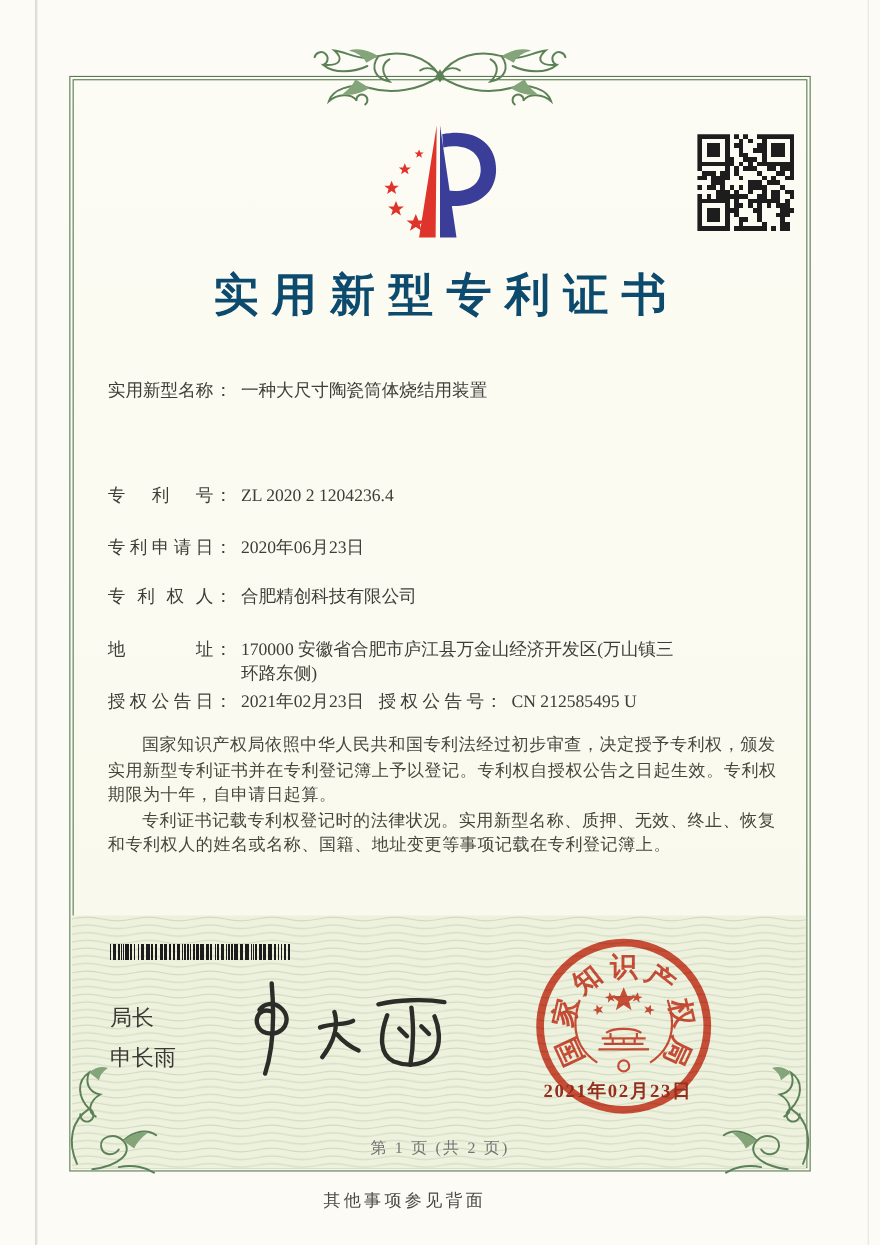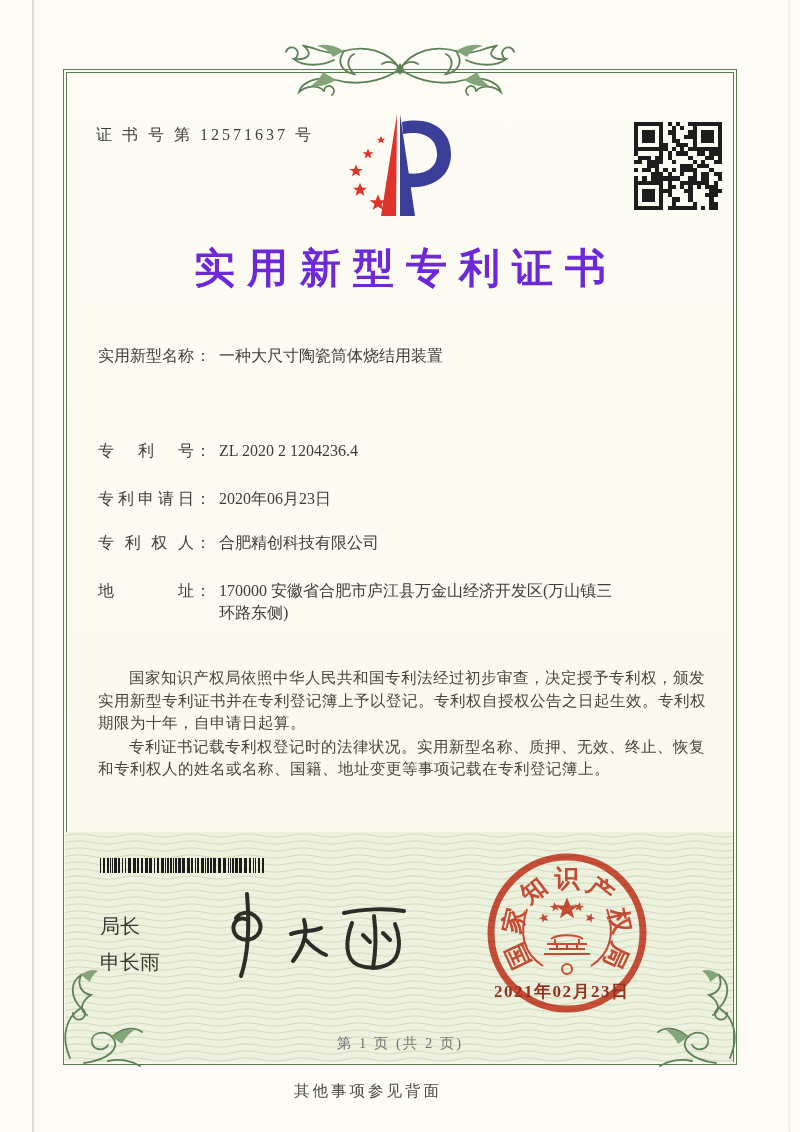--- a/index.html
+++ b/index.html
@@ -12,21 +12,21 @@
   .frame{position:absolute;left:63px;top:69px;width:672px;height:994px;border:1.6px solid #587a54;background:linear-gradient(#fdfcf4 0%,#fbfaf0 55%,#f8f8ea 100%);}
   .frame-inner{position:absolute;inset:2px;border:1px solid #587a54;}
   .guilloche{position:absolute;left:65px;top:832px;width:668px;height:230px;pointer-events:none;}
 
   .ornament{position:absolute;pointer-events:none;}
 
   .cert-number{position:absolute;left:96px;top:125px;font-size:16px;letter-spacing:3px;color:#3f3e39;}
   .logo{position:absolute;left:335px;top:110px;}
   .qr{position:absolute;left:634px;top:122px;width:88px;height:88px;}
 
-  .title{position:absolute;left:0;top:241px;width:800px;text-align:center;font-size:41px;font-weight:bold;letter-spacing:12px;text-indent:12px;color:#6d28d9;}
+  .title{position:absolute;left:0;top:241px;width:800px;text-align:center;font-size:41px;font-weight:bold;letter-spacing:12px;text-indent:12px;color:#0c4a6e;}
 
   .field{position:absolute;left:98px;width:620px;font-size:16px;color:#3e3d37;line-height:22px;}
   .flabel{display:inline-block;width:96px;text-align:justify;text-align-last:justify;vertical-align:top;}
   .fcolon{display:inline-block;vertical-align:top;margin:0 8px 0 1px;}
   .fvalue{display:inline-block;vertical-align:top;white-space:pre-line;max-width:470px;}
   .pair2{position:absolute;left:246px;top:0;}
 
   .body-text{position:absolute;left:97px;top:666px;width:612px;font-size:15.5px;line-height:22.5px;color:#47463d;letter-spacing:.5px;}
   .body-text p{margin:1px;text-indent:2em;}
 
@@ -86,21 +86,20 @@
       <path fill="#84a47a" stroke="none" d="M62,71 q11,-9 22,-7 q-9,7 -12,14 z"></path>
       <path fill="#84a47a" stroke="none" d="M31,9 q9,-7 17,-4 q-7,5 -8,11 z"></path>
       <path d="M31,42 a6,6 0 1,1 -8,5"></path>
     </g>
   </svg>
 
   <svg class="ornament" style="left:646px;top:966px;" width="104" height="104" viewBox="0 0 104 104">
     <use href="#corner-fl" transform="matrix(-1,0,0,1,104,0)"></use>
   </svg>
 
-  <div class="cert-number">证 书 号 第 12571637 号</div>
 
   <svg class="logo" width="130" height="116" viewBox="0 0 130 116">
     <defs>
       <path id="star" d="M0,-10 L2.9,-3.1 10,-3.1 4.2,1.2 6.2,8.1 0,4 -6.2,8.1 -4.2,1.2 -10,-3.1 -2.9,-3.1 Z"></path>
     </defs>
     <polygon points="62,4 46,106 61,106" fill="#df342c"></polygon>
     <polygon points="65,4 80,106 65,106" fill="#3a3e99"></polygon>
     <path d="M67,12 C96,6 116,20 116,44 C116,67 97,79 72,77 L71,63 C90,66 102,58 102,44 C102,28 88,20 68,24 Z" fill="#3a3e99"></path>
     <use href="#star" transform="translate(46,30) scale(.42)" fill="#df342c"></use>
     <use href="#star" transform="translate(33,44) scale(.55)" fill="#df342c"></use>
@@ -273,20 +272,26 @@
   <div class="field" style="top:488px">
     <span class="flabel">专利申请日</span><span class="fcolon">：</span><span class="fvalue">2020年06月23日</span>
   </div>
   <div class="field" style="top:532px">
     <span class="flabel">专利权人</span><span class="fcolon">：</span><span class="fvalue">合肥精创科技有限公司</span>
   </div>
   <div class="field" style="top:580px">
     <span class="flabel">地址</span><span class="fcolon">：</span><span class="fvalue">170000 安徽省合肥市庐江县万金山经济开发区(万山镇三
 环路东侧)</span>
   </div>
+  <div class="field" style="top:628px">
+    <span class="flabel">授权公告日</span><span class="fcolon">：</span><span class="fvalue">2021年02月23日</span>
+    <span class="pair2">
+      <span class="flabel">授权公告号</span><span class="fcolon">：</span><span class="fvalue">CN 212585495 U</span>
+    </span>
+  </div>
 
   <div class="body-text">
     <p>国家知识产权局依照中华人民共和国专利法经过初步审查，决定授予专利权，颁发实用新型专利证书并在专利登记簿上予以登记。专利权自授权公告之日起生效。专利权期限为十年，自申请日起算。</p>
     <p>专利证书记载专利权登记时的法律状况。实用新型名称、质押、无效、终止、恢复和专利权人的姓名或名称、国籍、地址变更等事项记载在专利登记簿上。</p>
   </div>
 
   <div class="barcode"><svg viewBox="0 0 168 15" width="168" height="15" fill="#1c1c1c" shape-rendering="crispEdges">
         <rect x="0" y="0" width="1" height="15"></rect>
         <rect x="3" y="0" width="2" height="15"></rect>
         <rect x="7" y="0" width="2" height="15"></rect>

